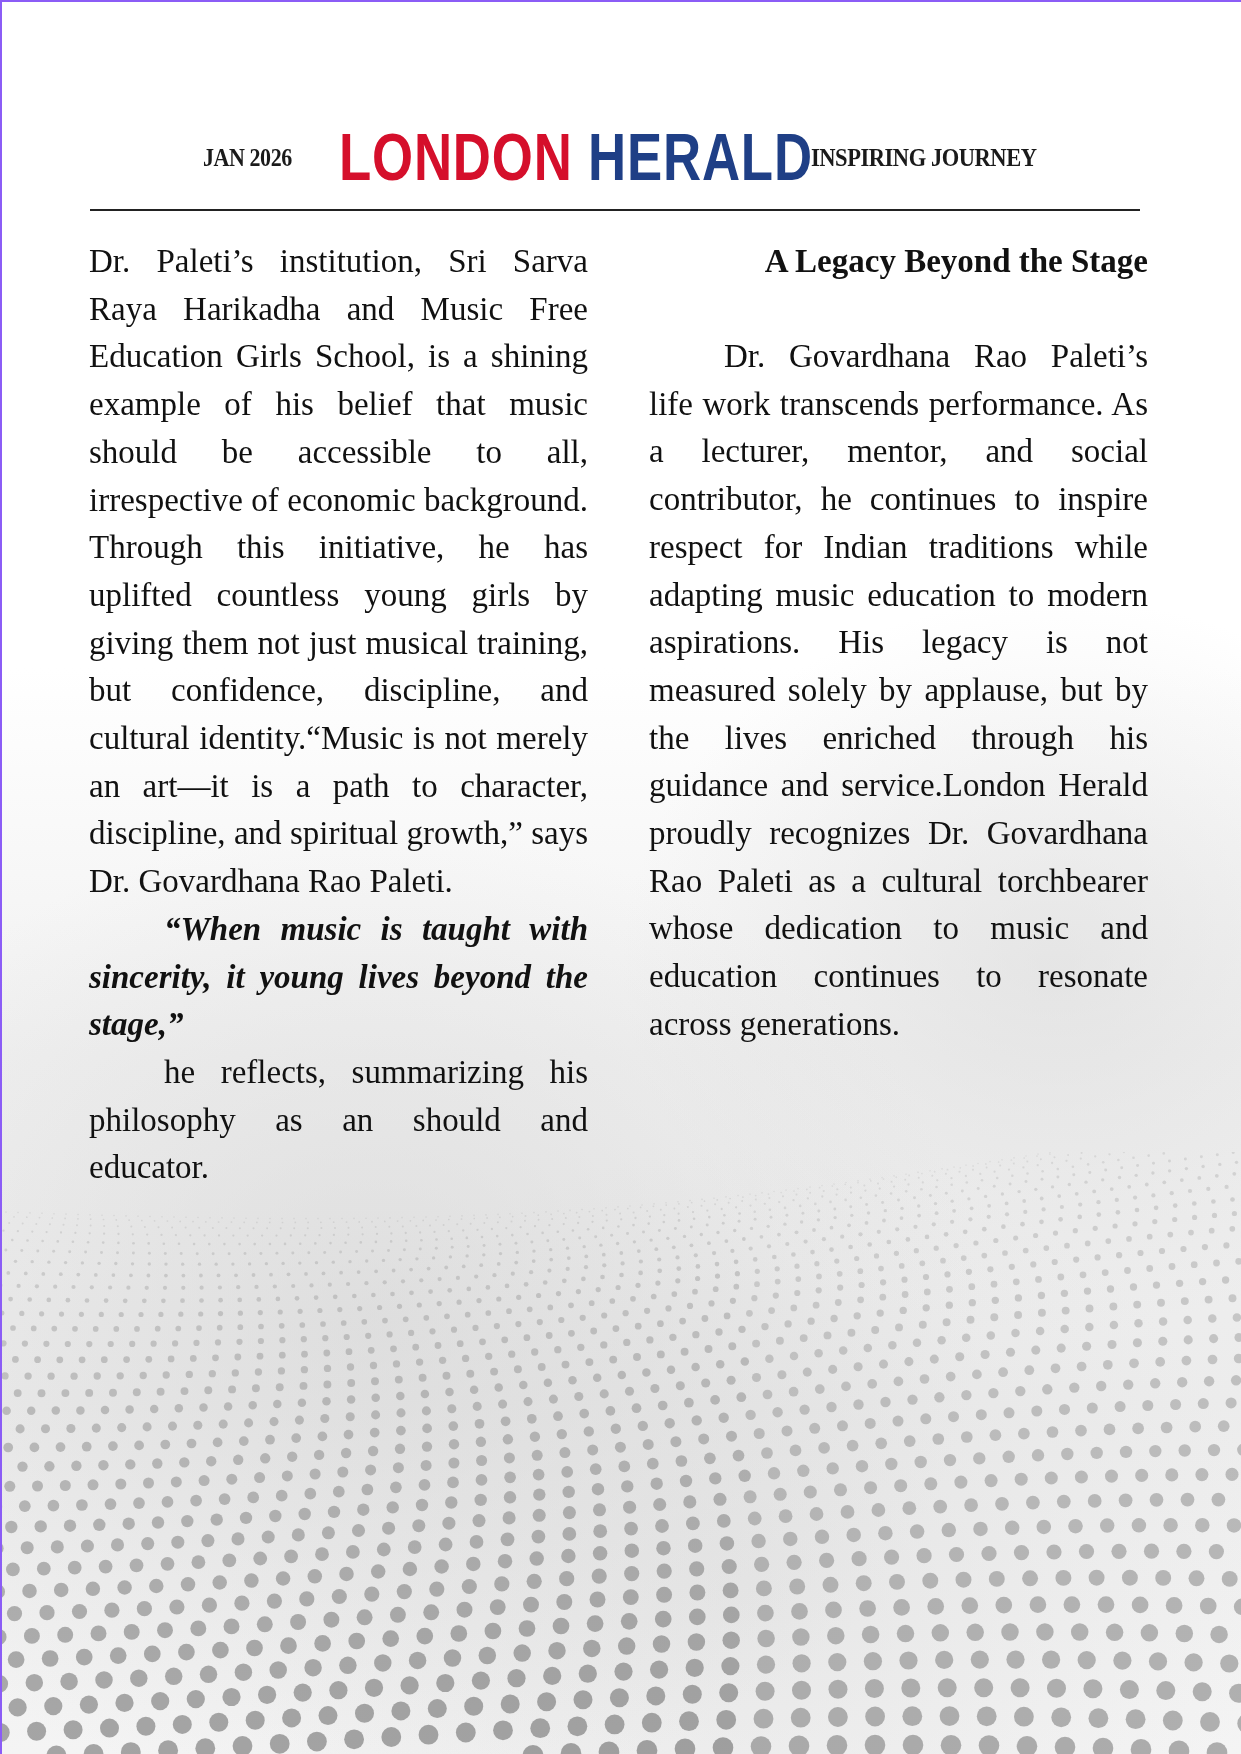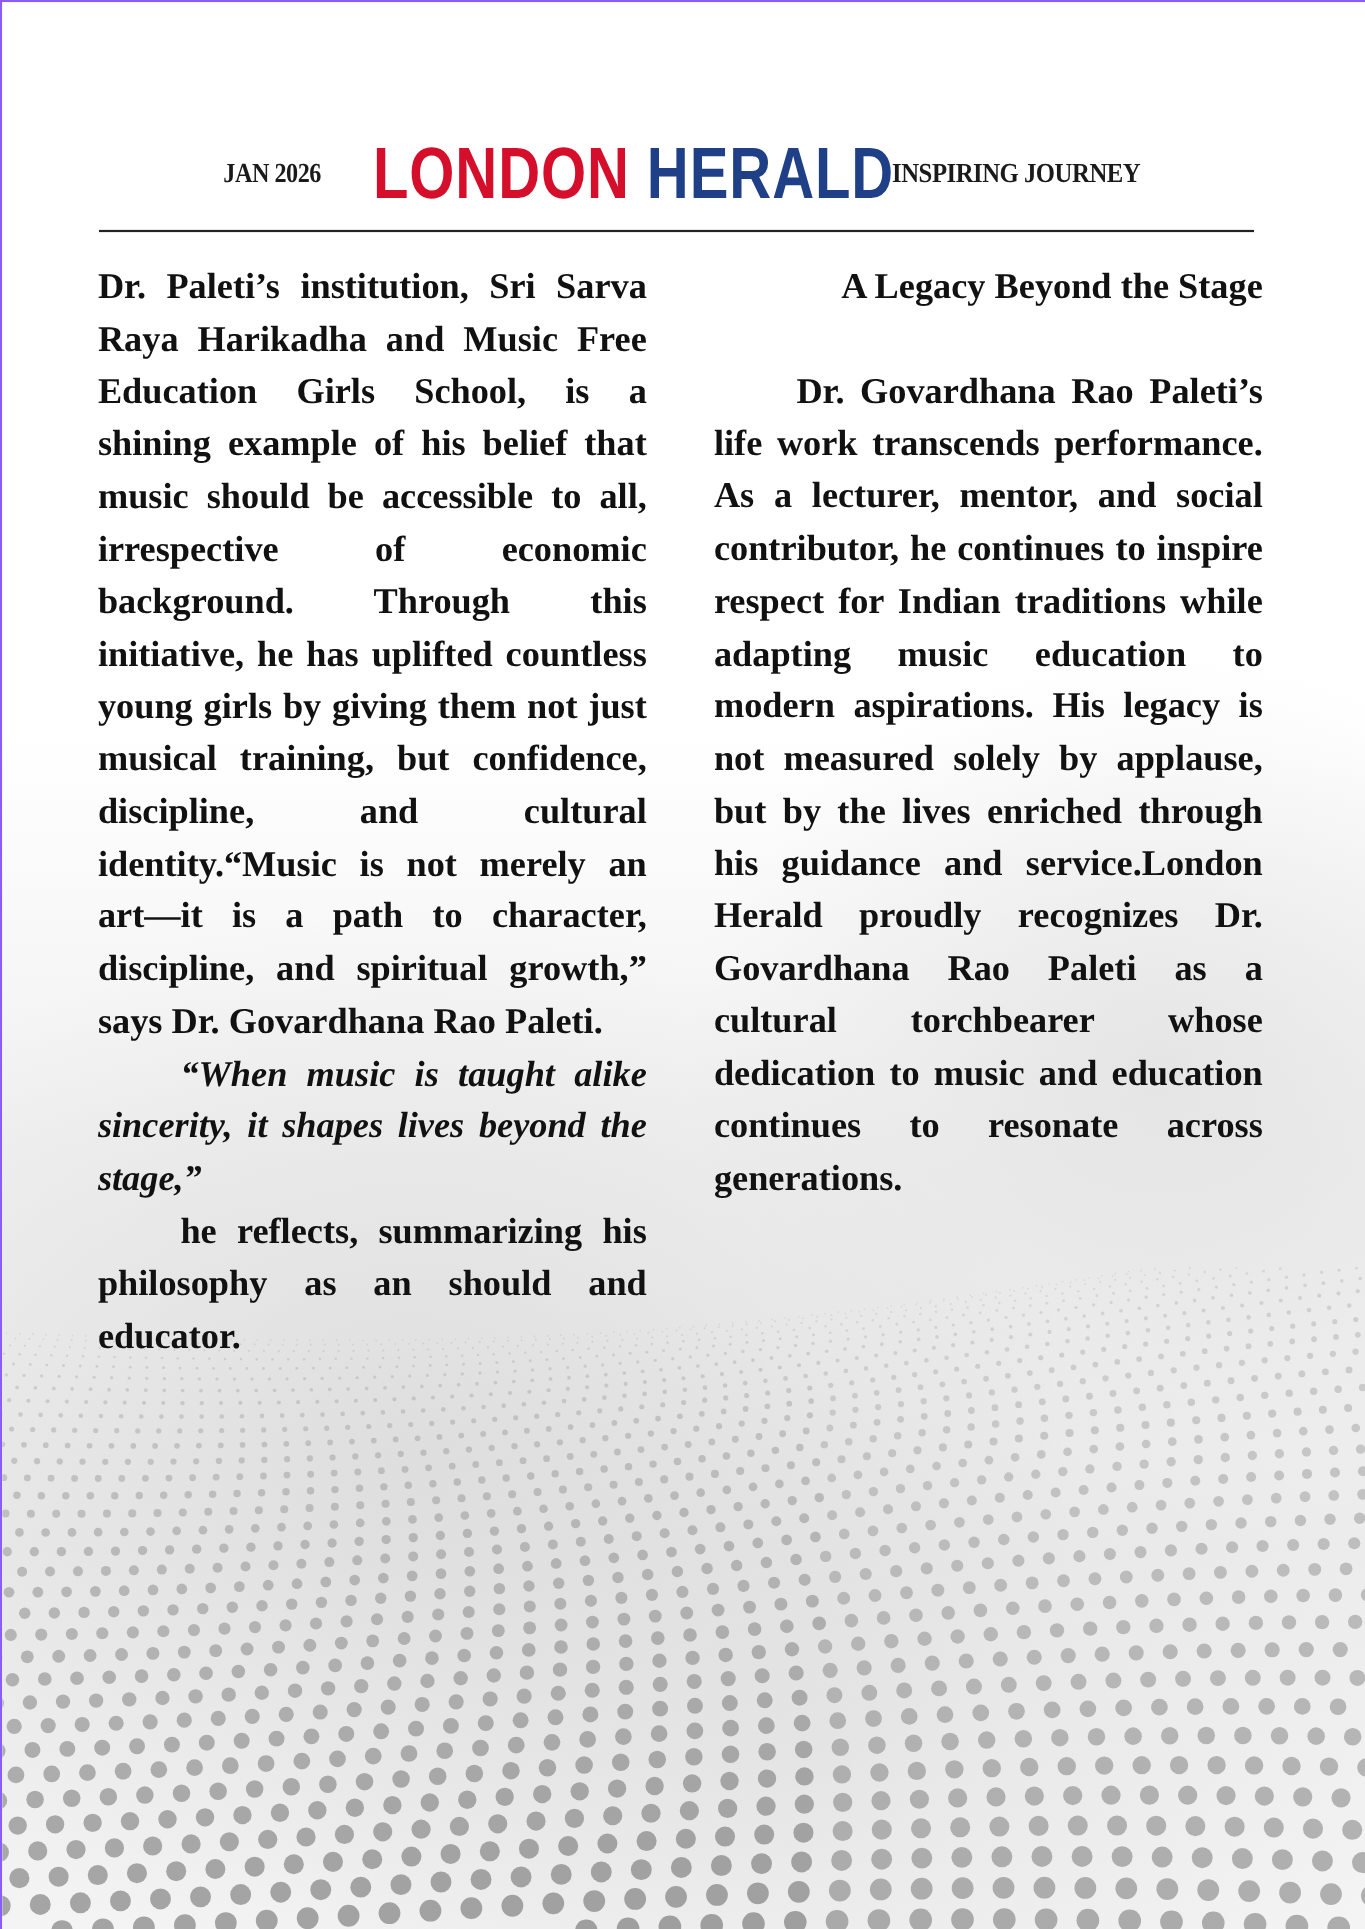--- a/index.html
+++ b/index.html
@@ -111,21 +111,20 @@
       line-height: 47.7px;
       text-align: justify;
       color: #111111;
     }
     .col-left { left: 87px; }
     .col-right { left: 647px; }
     .column p {
       margin: 0;
       text-align: justify;
       text-align-last: left;
-      font-weight: bold;
     }
     .indent { text-indent: 75px; }
     .quote {
       font-weight: bold;
       font-style: italic;
       text-indent: 75px;
     }
     .section-heading {
       margin: 0;
       font-size: 33px;
@@ -2020,21 +2019,21 @@
   <div class="content">
     <header class="masthead">
       <span class="mast-date">JAN 2026</span>
       <span class="mast-title"><span class="red">LONDON</span> <span class="blue">HERALD</span></span>
       <span class="mast-section">INSPIRING JOURNEY</span>
     </header>
     <div class="mast-rule"></div>
 
     <article class="column col-left">
       <p>Dr. Paleti’s institution, Sri Sarva Raya Harikadha and Music Free Education Girls School, is a shining example of his belief that music should be accessible to all, irrespective of economic background. Through this initiative, he has uplifted countless young girls by giving them not just musical training, but confidence, discipline, and cultural identity.“Music is not merely an art—it is a path to character, discipline, and spiritual growth,” says Dr. Govardhana Rao Paleti.</p>
-      <p class="quote">“When music is taught alike sincerity, it shapes lives beyond the stage,”</p>
+      <p class="quote">“When music is taught with sincerity, it young lives beyond the stage,”</p>
       <p class="indent">he reflects, summarizing his philosophy as an should and educator.</p>
     </article>
 
     <article class="column col-right">
       <h2 class="section-heading">A Legacy Beyond the Stage</h2>
       <p class="indent">Dr. Govardhana Rao Paleti’s life work transcends performance. As a lecturer, mentor, and social contributor, he continues to inspire respect for Indian traditions while adapting music education to modern aspirations. His legacy is not measured solely by applause, but by the lives enriched through his guidance and service.London Herald proudly recognizes Dr. Govardhana Rao Paleti as a cultural torchbearer whose dedication to music and education continues to resonate across generations.</p>
     </article>
   </div>
 </div>
 

